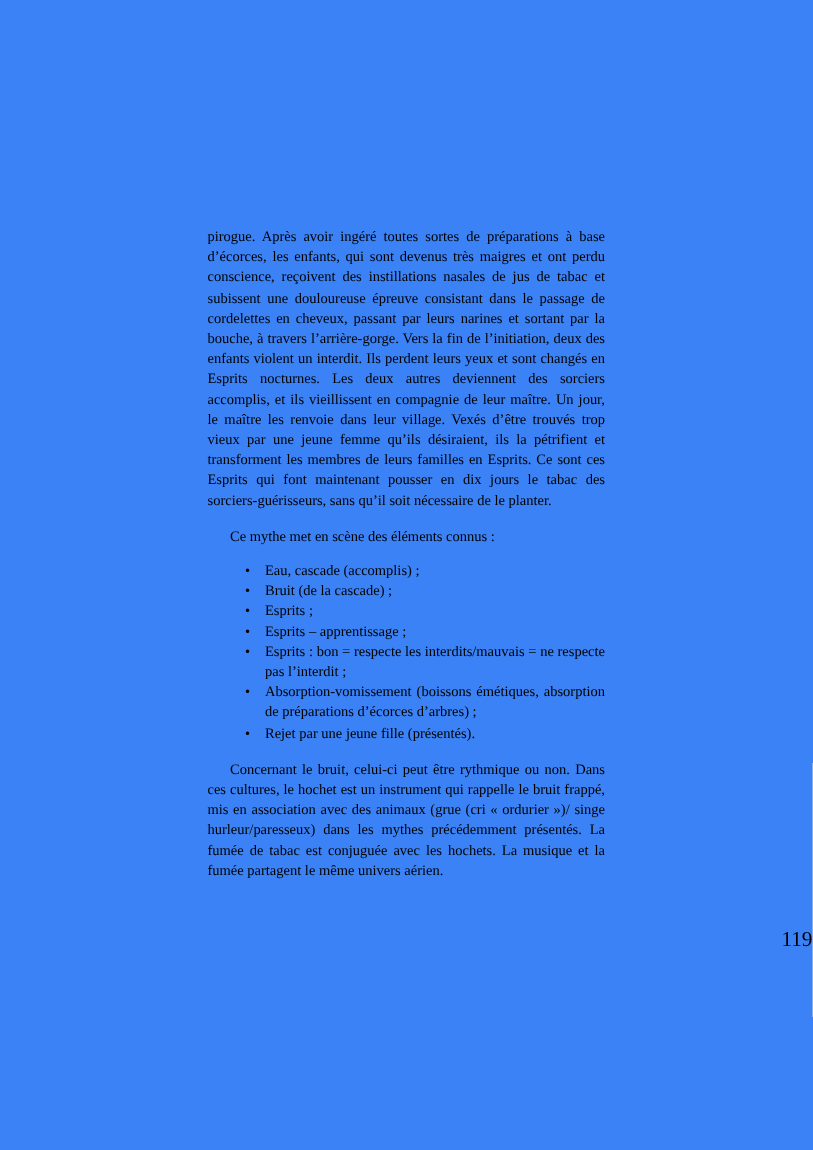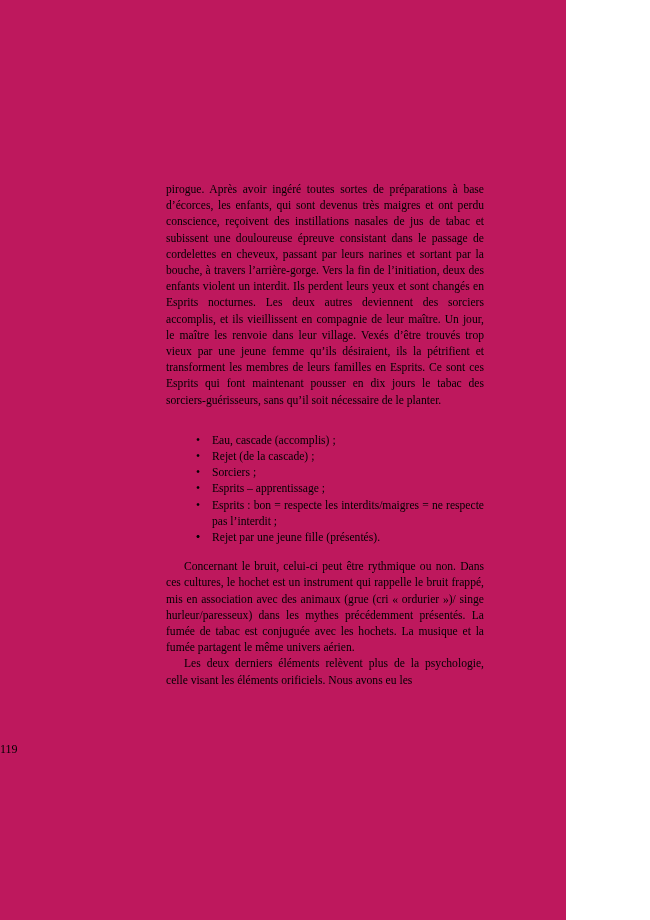--- a/index.html
+++ b/index.html
@@ -12,23 +12,23 @@
     height: 920px;
     font-family: "Liberation Serif", serif;
     color: #000000;
     position: relative;
     overflow: hidden;
   }
   .page {
     position: absolute;
     left: 0;
     top: 0;
-    width: 566px;
+    width: 650px;
     height: 920px;
-    background: #be185d;
+    background: #3b82f6;
   }
   .content {
     position: absolute;
     left: 166px;
     top: 182px;
     width: 318px;
   }
   p.body-par {
     margin: 0;
     font-size: 11.6px;
@@ -61,50 +61,50 @@
   ul.element-list li .bullet {
     position: absolute;
     left: 30px;
     top: 0;
   }
   .page-number {
     position: absolute;
     left: 0;
     top: 742px;
     width: 650px;
-    text-align: left;
-    font-size: 12px;
+    text-align: right;
+    font-size: 17px;
     font-family: "Liberation Serif", serif;
   }
 </style>
 </head>
 <body>
 
 <div class="page">
   <div class="content">
 
     <p class="body-par">pirogue. Après avoir ingéré toutes sortes de préparations à base d’écorces, les enfants, qui sont devenus très maigres et ont perdu conscience, reçoivent des instillations nasales de jus de tabac et subissent une douloureuse épreuve consistant dans le passage de cordelettes en cheveux, passant par leurs narines et sortant par la bouche, à travers l’arrière-gorge. Vers la fin de l’initiation, deux des enfants violent un interdit. Ils perdent leurs yeux et sont changés en Esprits nocturnes. Les deux autres deviennent des sorciers accomplis, et ils vieillissent en compagnie de leur maître. Un jour, le maître les renvoie dans leur village. Vexés d’être trouvés trop vieux par une jeune femme qu’ils désiraient, ils la pétrifient et transforment les membres de leurs familles en Esprits. Ce sont ces Esprits qui font maintenant pousser en dix jours le tabac des sorciers-guérisseurs, sans qu’il soit nécessaire de le planter.</p>
 
     <div class="gap"></div>
 
+    <p class="body-par indent">Ce mythe met en scène des éléments connus :</p>
 
     <div class="gap-small"></div>
 
     <ul class="element-list">
       <li><span class="bullet">•</span><span>Eau, cascade (accomplis) ;</span></li>
-      <li><span class="bullet">•</span><span>Rejet (de la cascade) ;</span></li>
-      <li><span class="bullet">•</span><span>Sorciers ;</span></li>
+      <li><span class="bullet">•</span><span>Bruit (de la cascade) ;</span></li>
+      <li><span class="bullet">•</span><span>Esprits ;</span></li>
       <li><span class="bullet">•</span><span>Esprits – apprentissage ;</span></li>
-      <li><span class="bullet">•</span><span>Esprits : bon = respecte les interdits/maigres = ne respecte pas l’interdit ;</span></li>
-      <li><span class="bullet">•</span></li>
+      <li><span class="bullet">•</span><span>Esprits : bon = respecte les interdits/mauvais = ne respecte pas l’interdit ;</span></li>
+      <li><span class="bullet">•</span><span>Absorption-vomissement (boissons émétiques, absorption de préparations d’écorces d’arbres) ;</span></li>
       <li><span class="bullet">•</span><span>Rejet par une jeune fille (présentés).</span></li>
     </ul>
 
     <div class="gap"></div>
 
     <p class="body-par indent">Concernant le bruit, celui-ci peut être rythmique ou non. Dans ces cultures, le hochet est un instrument qui rappelle le bruit frappé, mis en association avec des animaux (grue (cri « ordurier »)/ singe hurleur/paresseux) dans les mythes précédemment présentés. La fumée de tabac est conjuguée avec les hochets. La musique et la fumée partagent le même univers aérien.</p>
 
-    <p class="body-par indent">Les deux derniers éléments relèvent plus de la psychologie, celle visant les éléments orificiels. Nous avons eu les</p>
 
   </div>
 
   <div class="page-number">119</div>
 </div>
 
 </body></html>

